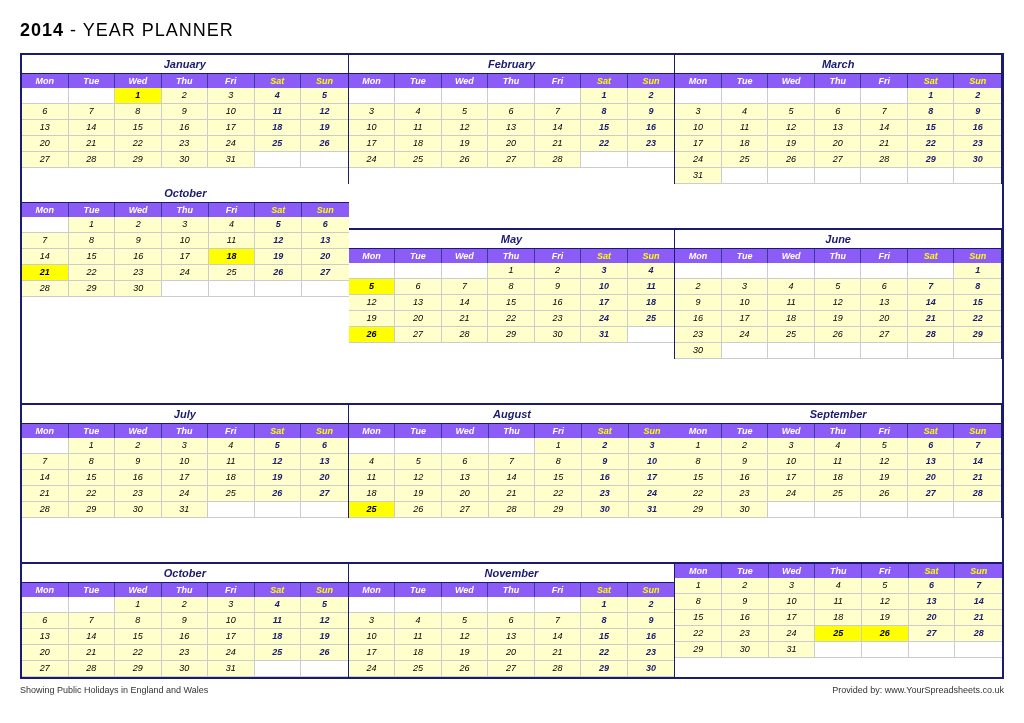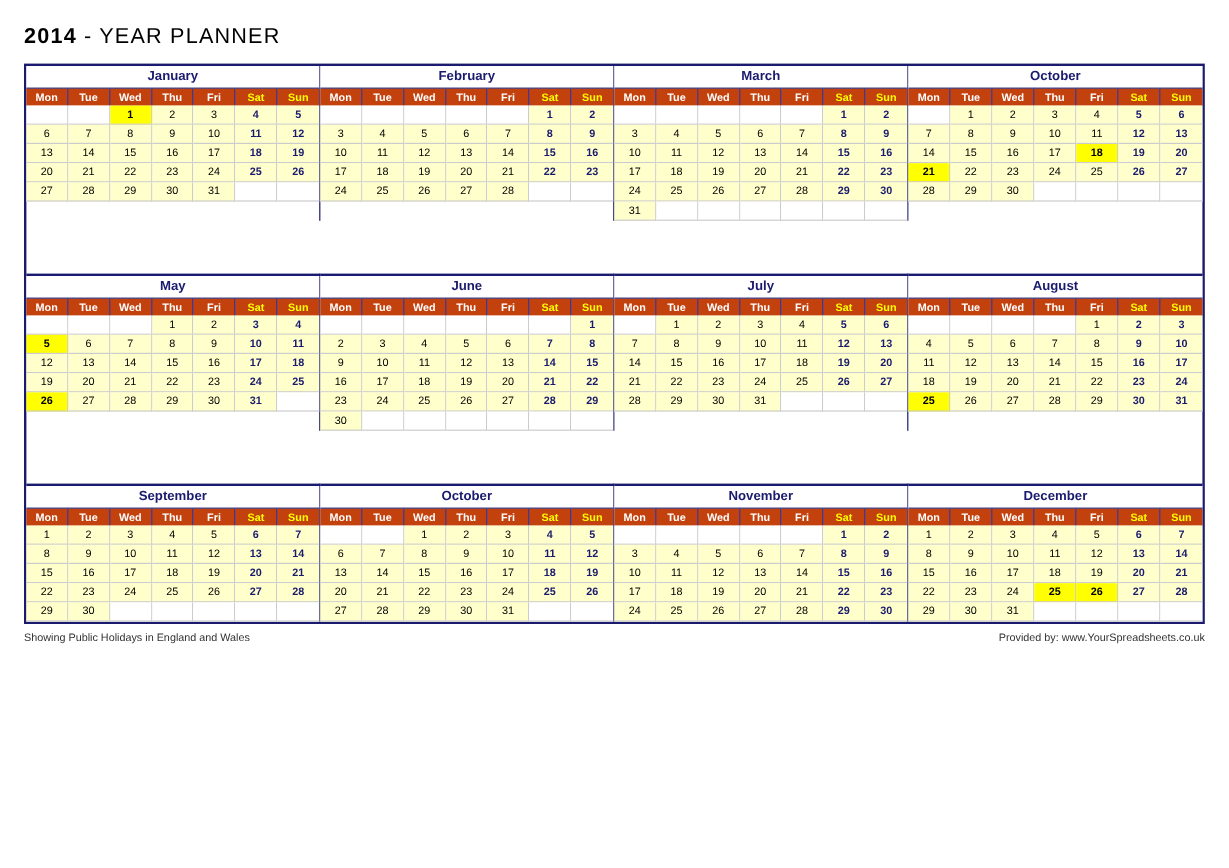--- a/index.html
+++ b/index.html
@@ -13,23 +13,24 @@
     h1 {
       text-align: left;
       font-size: 18px;
       font-weight: normal;
       margin-bottom: 12px;
       letter-spacing: 1px;
     }
     h1 strong { font-weight: bold; }
     .calendar-grid {
       display: grid;
-      grid-template-columns: 1fr 1fr 1fr 1fr;
+      grid-template-columns: 1fr 1fr 1fr;
       border: 2px solid #1a1a6e;
       width: 100%;
+      font-style: italic;
     }
     .month-block {
       border-right: 1px solid #1a1a6e;
     }
     .month-block:nth-child(4n) {
       border-right: none;
     }
     .month-block:nth-child(n+5) {
       border-top: 2px solid #1a1a6e;
       margin-top: 44px;
@@ -39,21 +40,21 @@
       background: #fff;
       font-size: 11px;
       font-weight: bold;
       color: #1a1a6e;
       padding: 3px 0;
       border-bottom: 1px solid #1a1a6e;
     }
     .day-headers {
       display: grid;
       grid-template-columns: repeat(7, 1fr);
-      background: #c2410c;
+      background: #8b5cf6;
     }
     .day-header {
       text-align: center;
       font-size: 9px;
       font-weight: bold;
       color: #fff;
       padding: 2px 0;
       border-right: 1px solid #3a3a9e;
     }
     .day-header:last-child { border-right: none; }
@@ -640,21 +641,20 @@
         <div class="day-cell">24</div>
         <div class="day-cell">25</div>
         <div class="day-cell">26</div>
         <div class="day-cell">27</div>
         <div class="day-cell">28</div>
         <div class="day-cell sat">29</div>
         <div class="day-cell sun">30</div>
       </div>
     </div>
     <div class="month-block">
-      <div class="month-title">December</div>
       <div class="day-headers">
         <div class="day-header">Mon</div>
         <div class="day-header">Tue</div>
         <div class="day-header">Wed</div>
         <div class="day-header">Thu</div>
         <div class="day-header">Fri</div>
         <div class="day-header sat">Sat</div>
         <div class="day-header sun">Sun</div>
       </div>
       <div class="days-grid">

